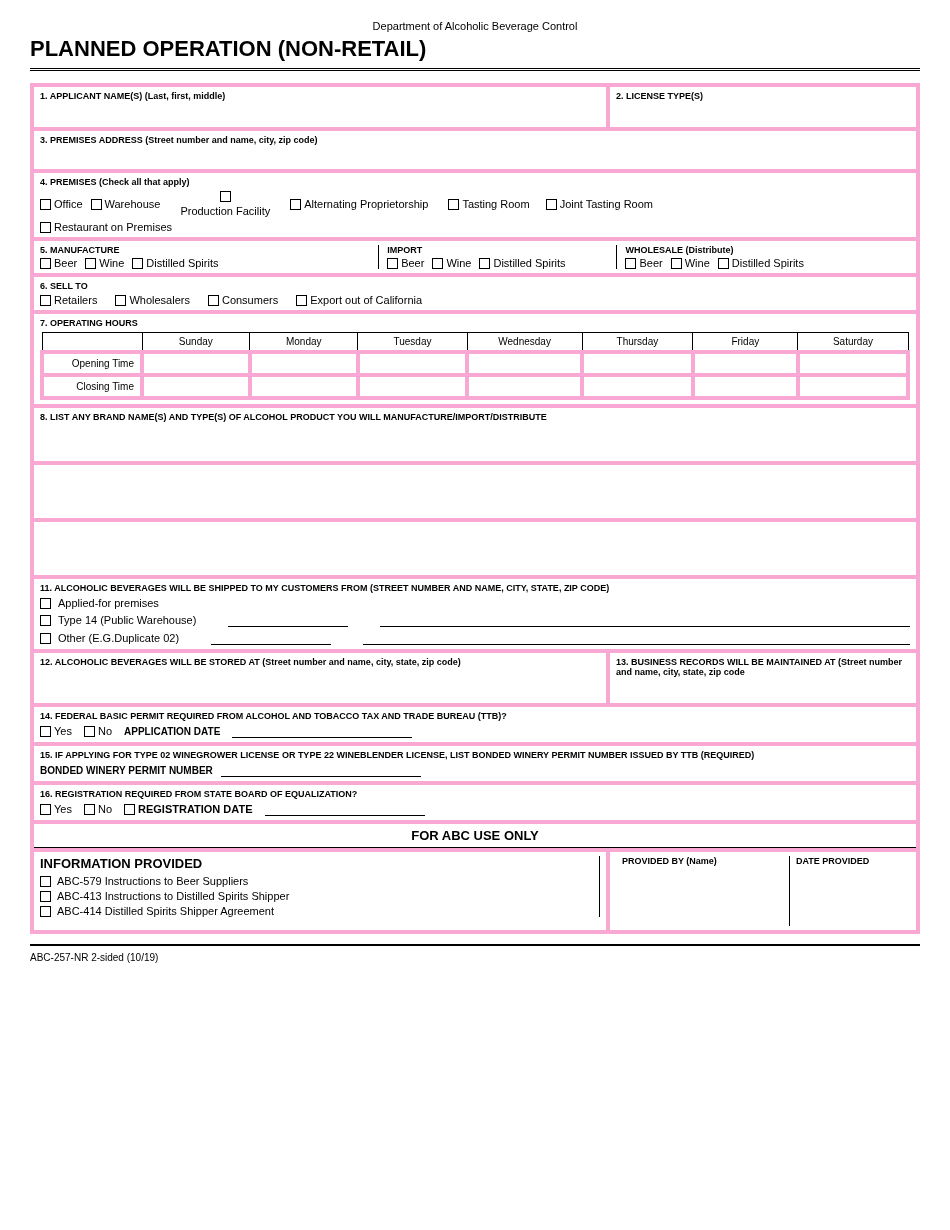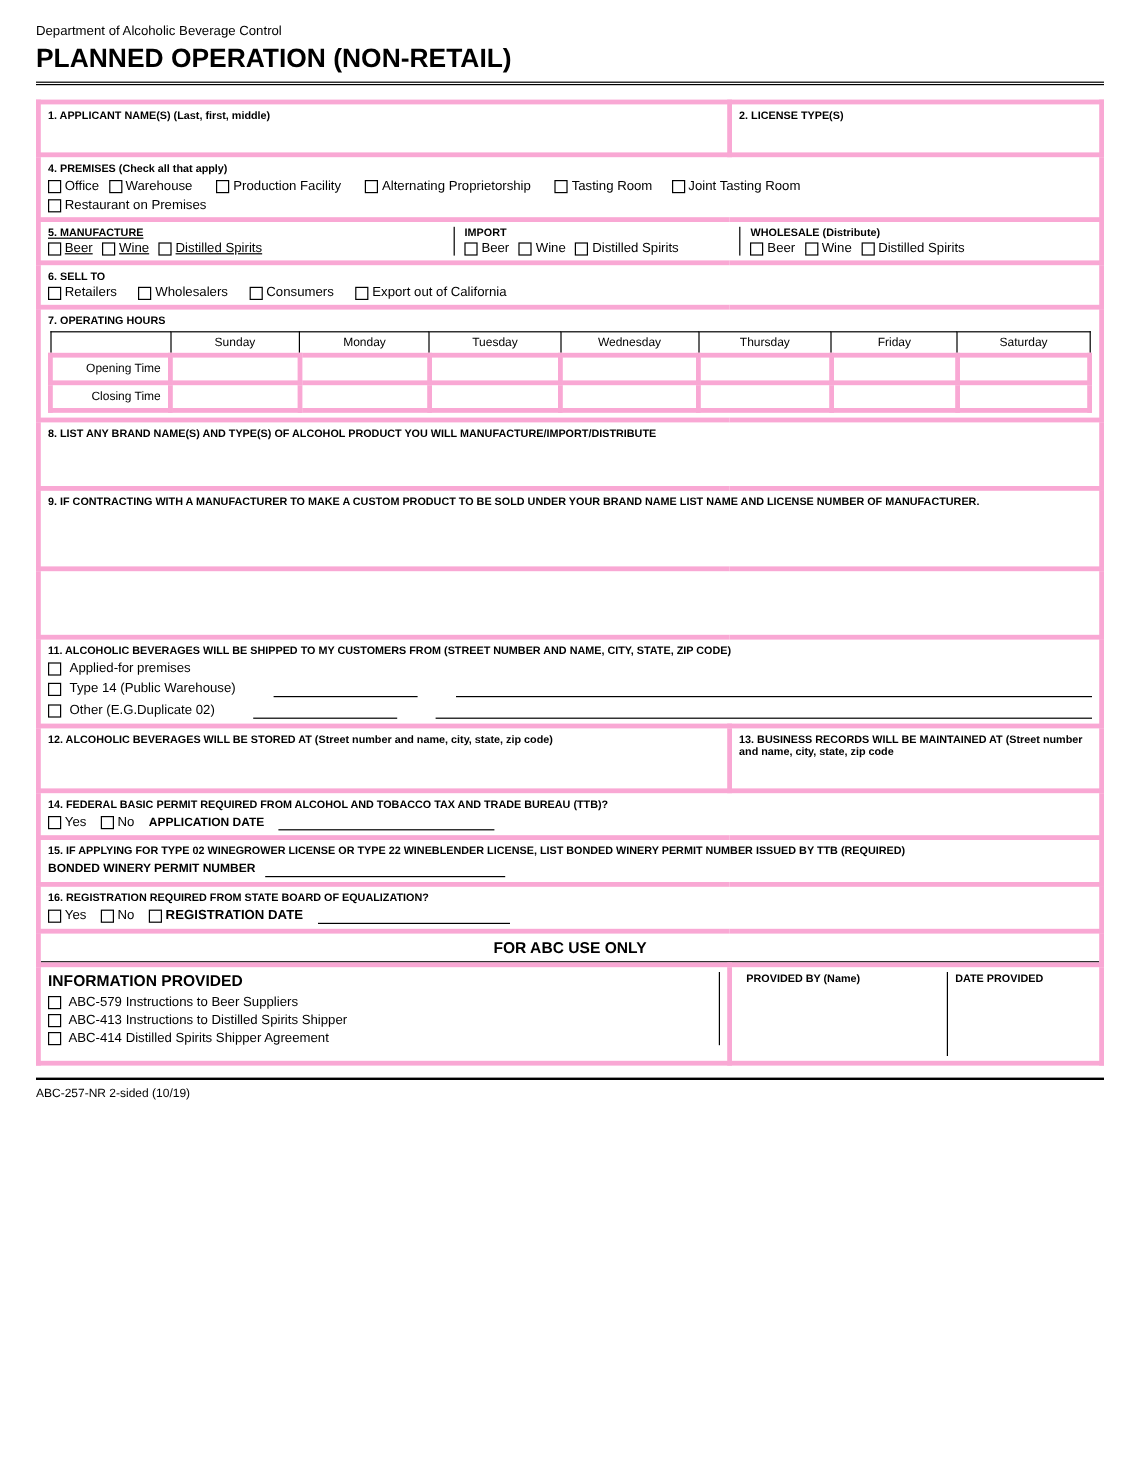--- a/index.html
+++ b/index.html
@@ -8,20 +8,21 @@
       font-size: 11px;
       background: #fff;
       color: #000;
       width: 950px;
       min-height: 1230px;
       padding: 20px 30px;
     }
     .dept-name {
       font-size: 11px;
       margin-bottom: 4px;
+      text-align: center;
     }
     .form-title {
       font-size: 22px;
       font-weight: bold;
       margin-bottom: 12px;
       border-bottom: 3px double #000;
       padding-bottom: 6px;
     }
     .section-label {
       font-size: 9px;
@@ -106,64 +107,70 @@
     <td style="width:65%">
       <div class="section-label">1.  APPLICANT NAME(S) (Last, first, middle)</div>
       <div style="height:22px;"></div>
     </td>
     <td style="width:35%">
       <div class="section-label">2. LICENSE TYPE(S)</div>
       <div style="height:22px;"></div>
     </td>
   </tr>
 
+  <tr>
+    <td colspan="2">
+      <div class="section-label">3.  PREMISES ADDRESS (Street number and name, city, zip code)</div>
+      <div style="height:20px;"></div>
+    </td>
+  </tr>
 
   <tr>
     <td colspan="2">
       <div class="section-label" style="margin-bottom:4px;">4.  PREMISES (Check all that apply)</div>
       <div class="checkbox-group">
         <div class="checkbox-item">
           <span class="cb"></span>
           <span>Office</span>
         </div>
         <div class="checkbox-item">
           <span class="cb"></span>
           <span>Warehouse</span>
         </div>
+        <div class="checkbox-item" style="margin-left:12px;flex-direction:column;">
+          <span class="cb"></span>
+          <span>Production Facility</span>
+        </div>
         <div class="checkbox-item" style="margin-left:12px;">
           <span class="cb"></span>
-          <span>Production Facility</span>
+          <span>Alternating Proprietorship</span>
         </div>
         <div class="checkbox-item" style="margin-left:12px;">
           <span class="cb"></span>
-          <span>Alternating Proprietorship</span>
-        </div>
-        <div class="checkbox-item" style="margin-left:12px;">
-          <span class="cb"></span>
           <span>Tasting Room</span>
         </div>
         <div class="checkbox-item" style="margin-left:8px;">
           <span class="cb"></span>
           <span>Joint Tasting Room</span>
         </div>
       </div>
       <div class="checkbox-group" style="margin-top:4px;">
         <div class="checkbox-item">
           <span class="cb"></span>
           <span>Restaurant on Premises</span>
         </div>
       </div>
     </td>
   </tr>
 
   <tr>
     <td colspan="2">
       <div style="display:flex; gap:0; width:100%;">
 
-        <div style="flex:1; border-right:1px solid #000; padding-right:22px;text-decoration:underline;">
+        <div style="flex:1; border-right:1px solid #000; padding-right:22px;">
           <div class="section-label">5. MANUFACTURE</div>
           <div class="checkbox-group" style="margin-top:2px;">
             <div class="checkbox-item">
                   <span class="cb"></span>
                   <span>Beer</span>
                 </div>
             <div class="checkbox-item">
                   <span class="cb"></span>
                   <span>Wine</span>
                 </div>
@@ -281,21 +288,20 @@
 
   <tr>
     <td colspan="2" style="min-height:55px;">
       <div class="section-label">8. LIST ANY BRAND NAME(S) AND TYPE(S) OF ALCOHOL PRODUCT YOU WILL MANUFACTURE/IMPORT/DISTRIBUTE</div>
       <div style="height:35px;"></div>
     </td>
   </tr>
 
   <tr>
     <td colspan="2" style="min-height:65px;">
-      <div class="section-label">9. IF CONTRACTING WITH A MANUFACTURER TO MAKE A CUSTOM PRODUCT TO BE SOLD UNDER YOUR BRAND NAME LIST NAME AND LICENSE NUMBER OF MANUFACTURER.</div>
       <div style="height:45px;"></div>
     </td>
   </tr>
 
   <tr>
     <td colspan="2" style="min-height:65px;">
       <div style="height:45px;"></div>
     </td>
   </tr>
 

